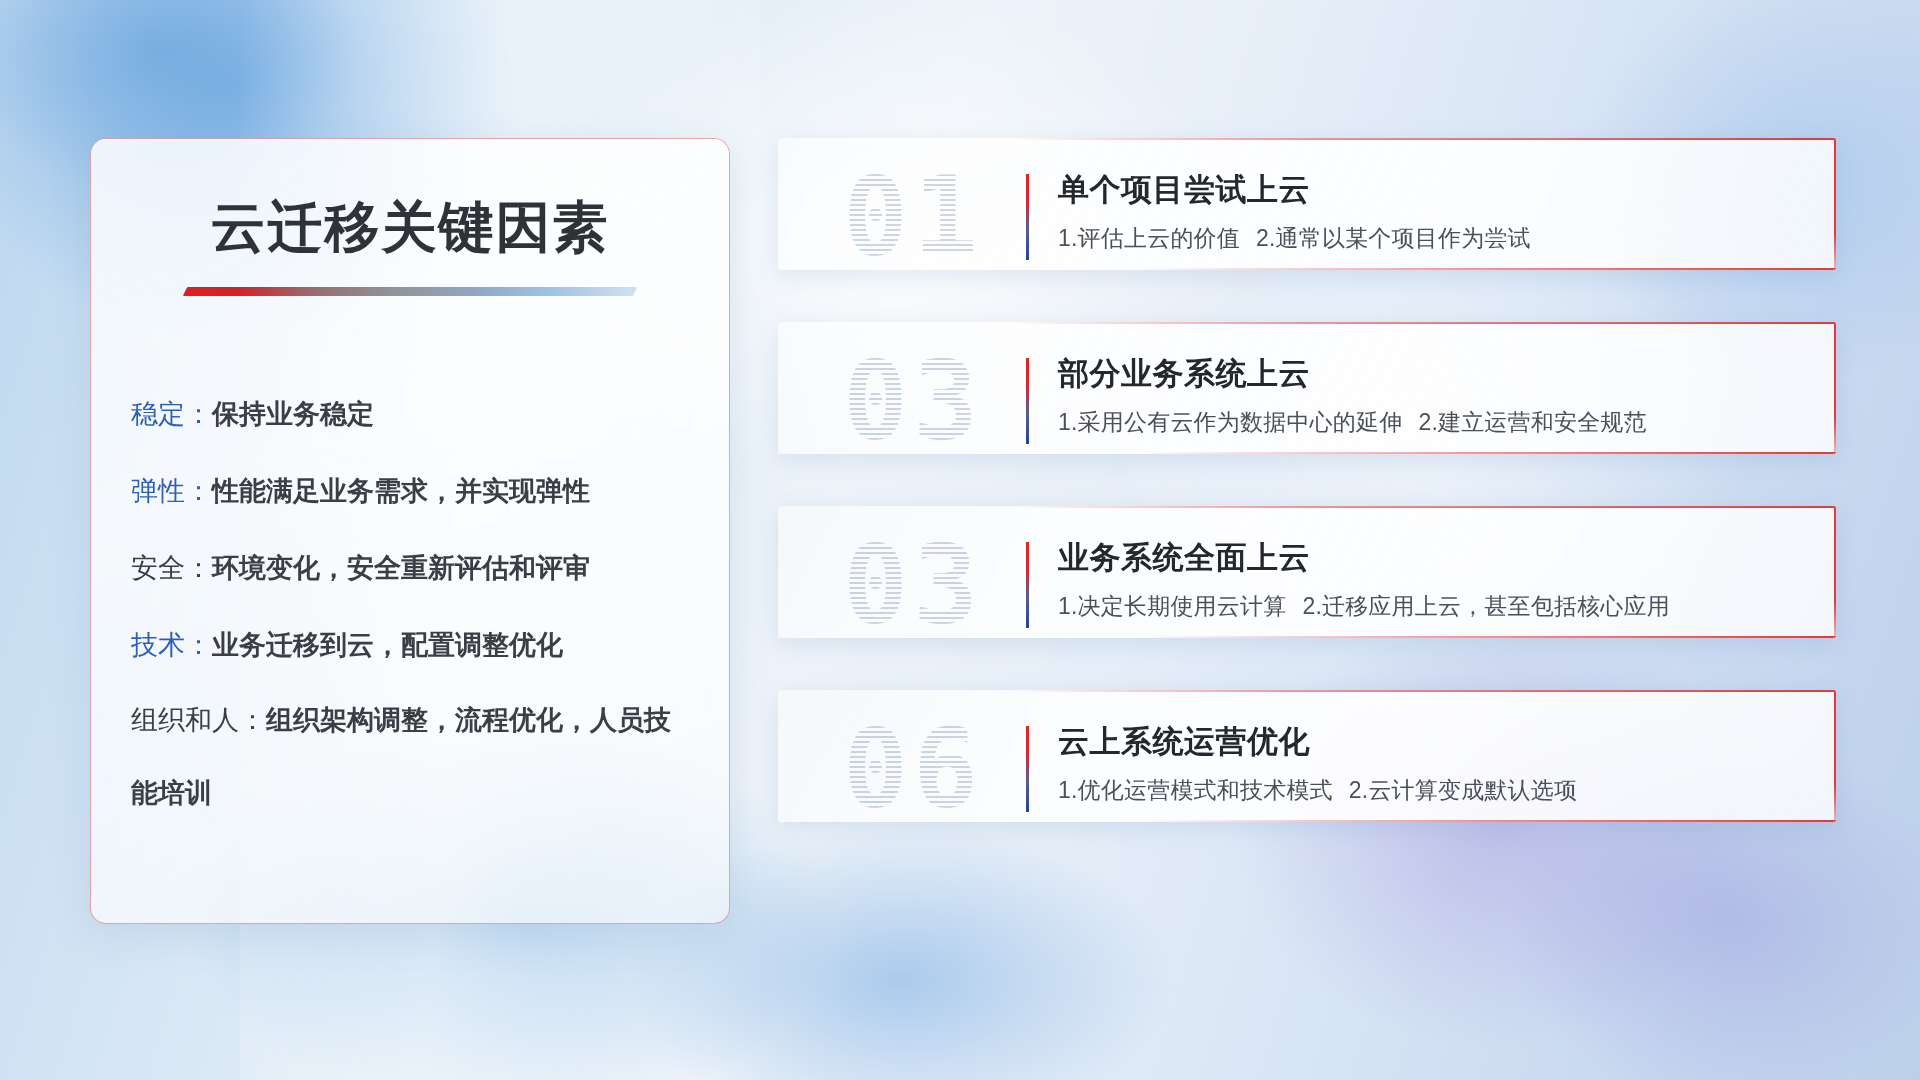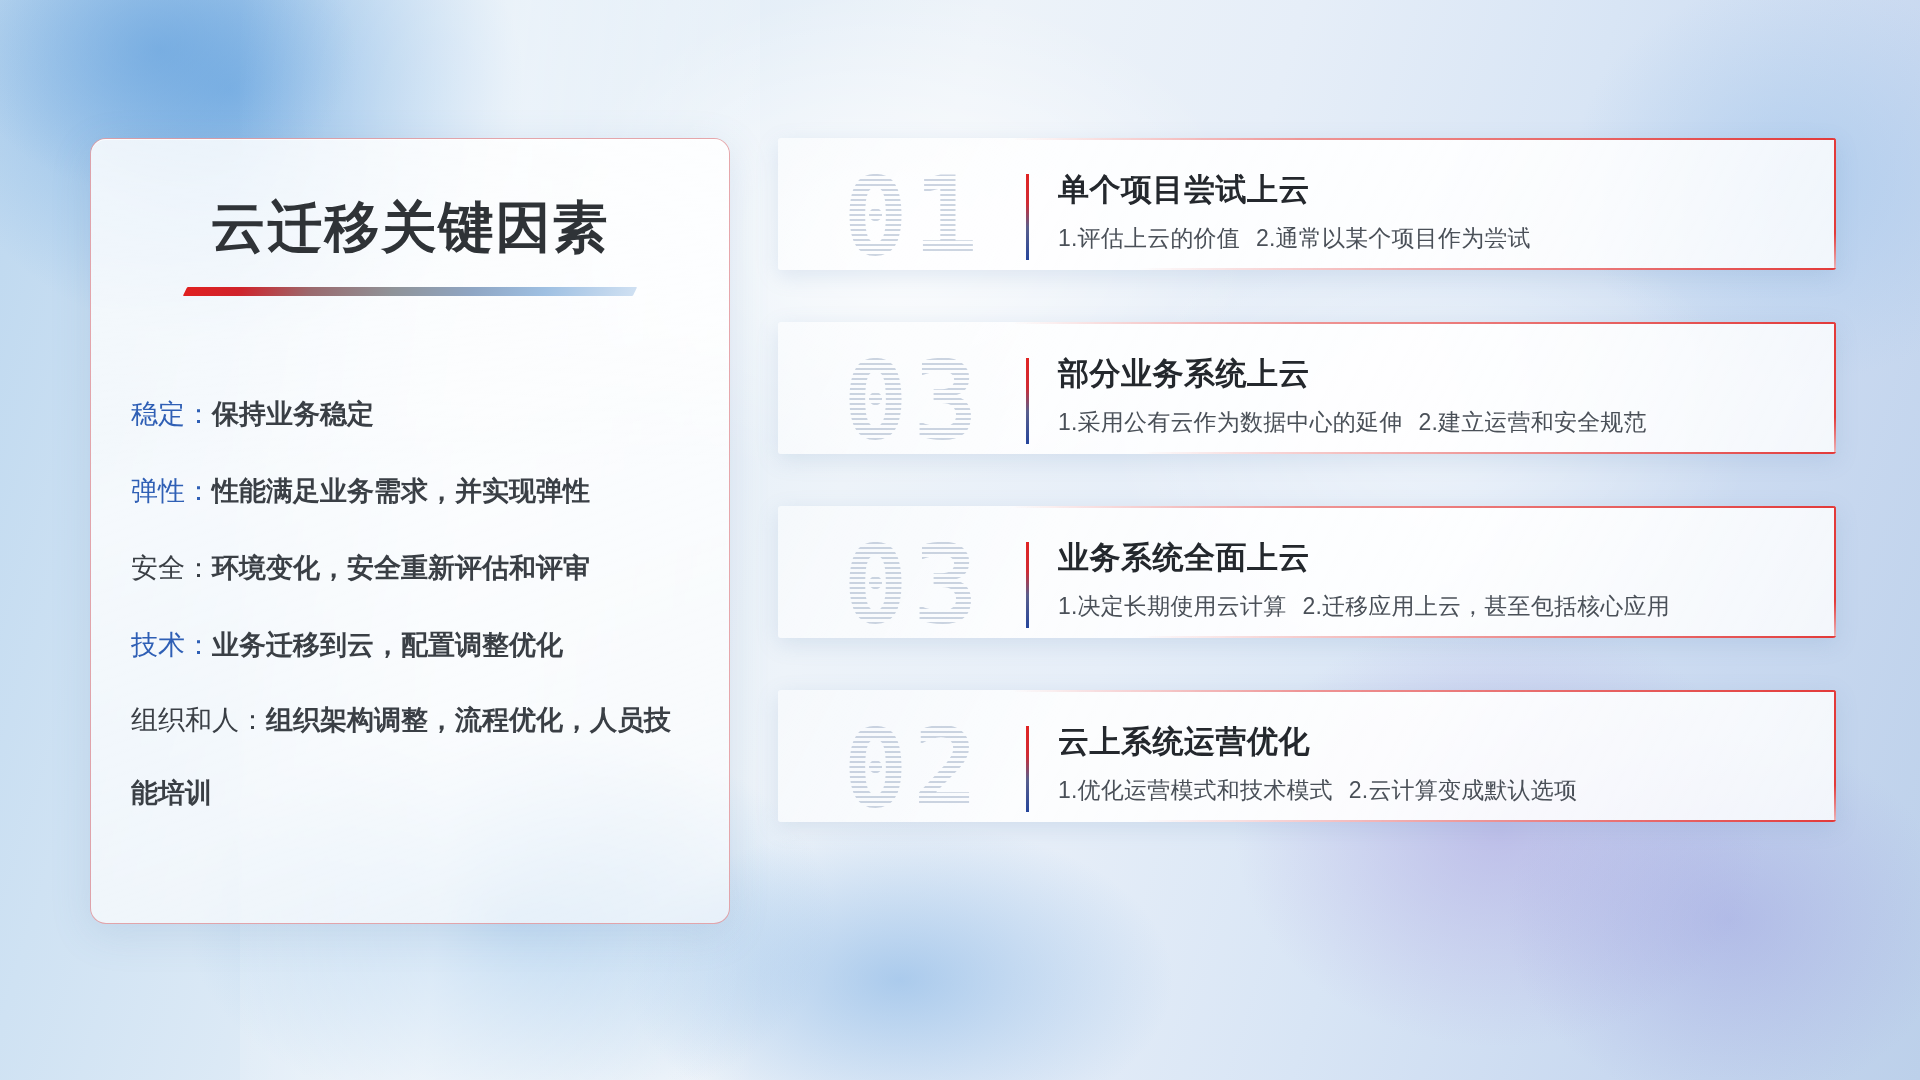--- a/index.html
+++ b/index.html
@@ -252,21 +252,21 @@
         <div class="card-desc">
           <span>1.决定长期使用云计算</span><span class="gap"></span><span>2.迁移应用上云，甚至包括核心应用</span>
         </div>
       </div>
     </article>
 
     <article class="card">
       <div class="card-accent-top"></div>
       <div class="card-accent-right"></div>
       <div class="card-accent-bottom"></div>
-      <div class="card-num">02</div>
+      <div class="card-num">06</div>
       <div class="card-bar"></div>
       <div class="card-body">
         <div class="card-title">云上系统运营优化</div>
         <div class="card-desc">
           <span>1.优化运营模式和技术模式</span><span class="gap"></span><span>2.云计算变成默认选项</span>
         </div>
       </div>
     </article>
 
   </section>

